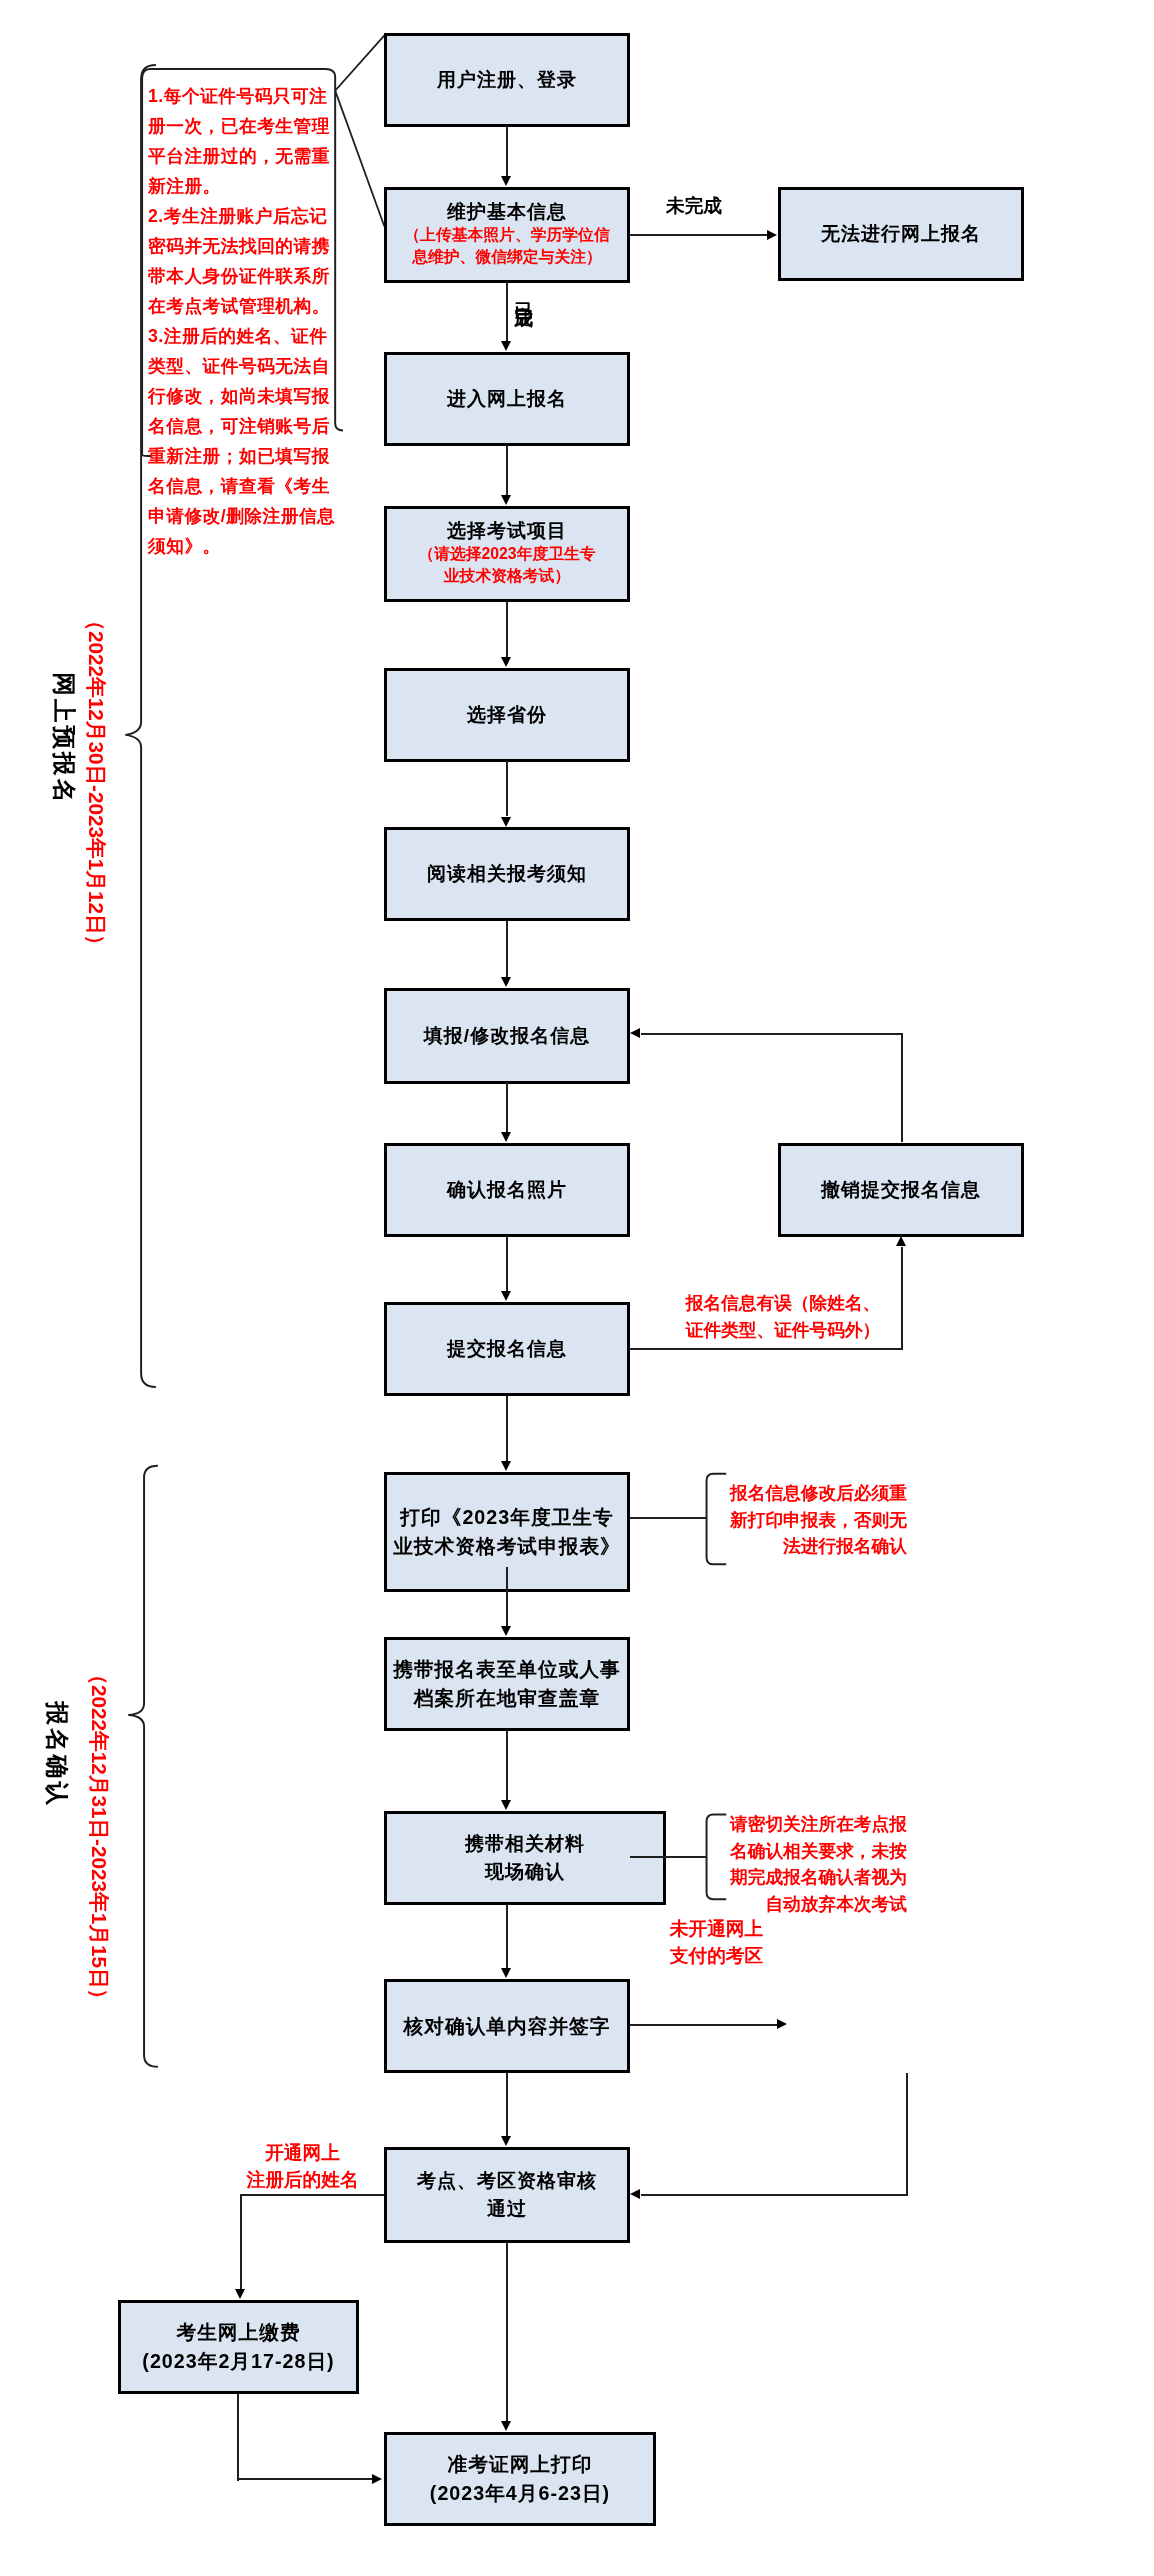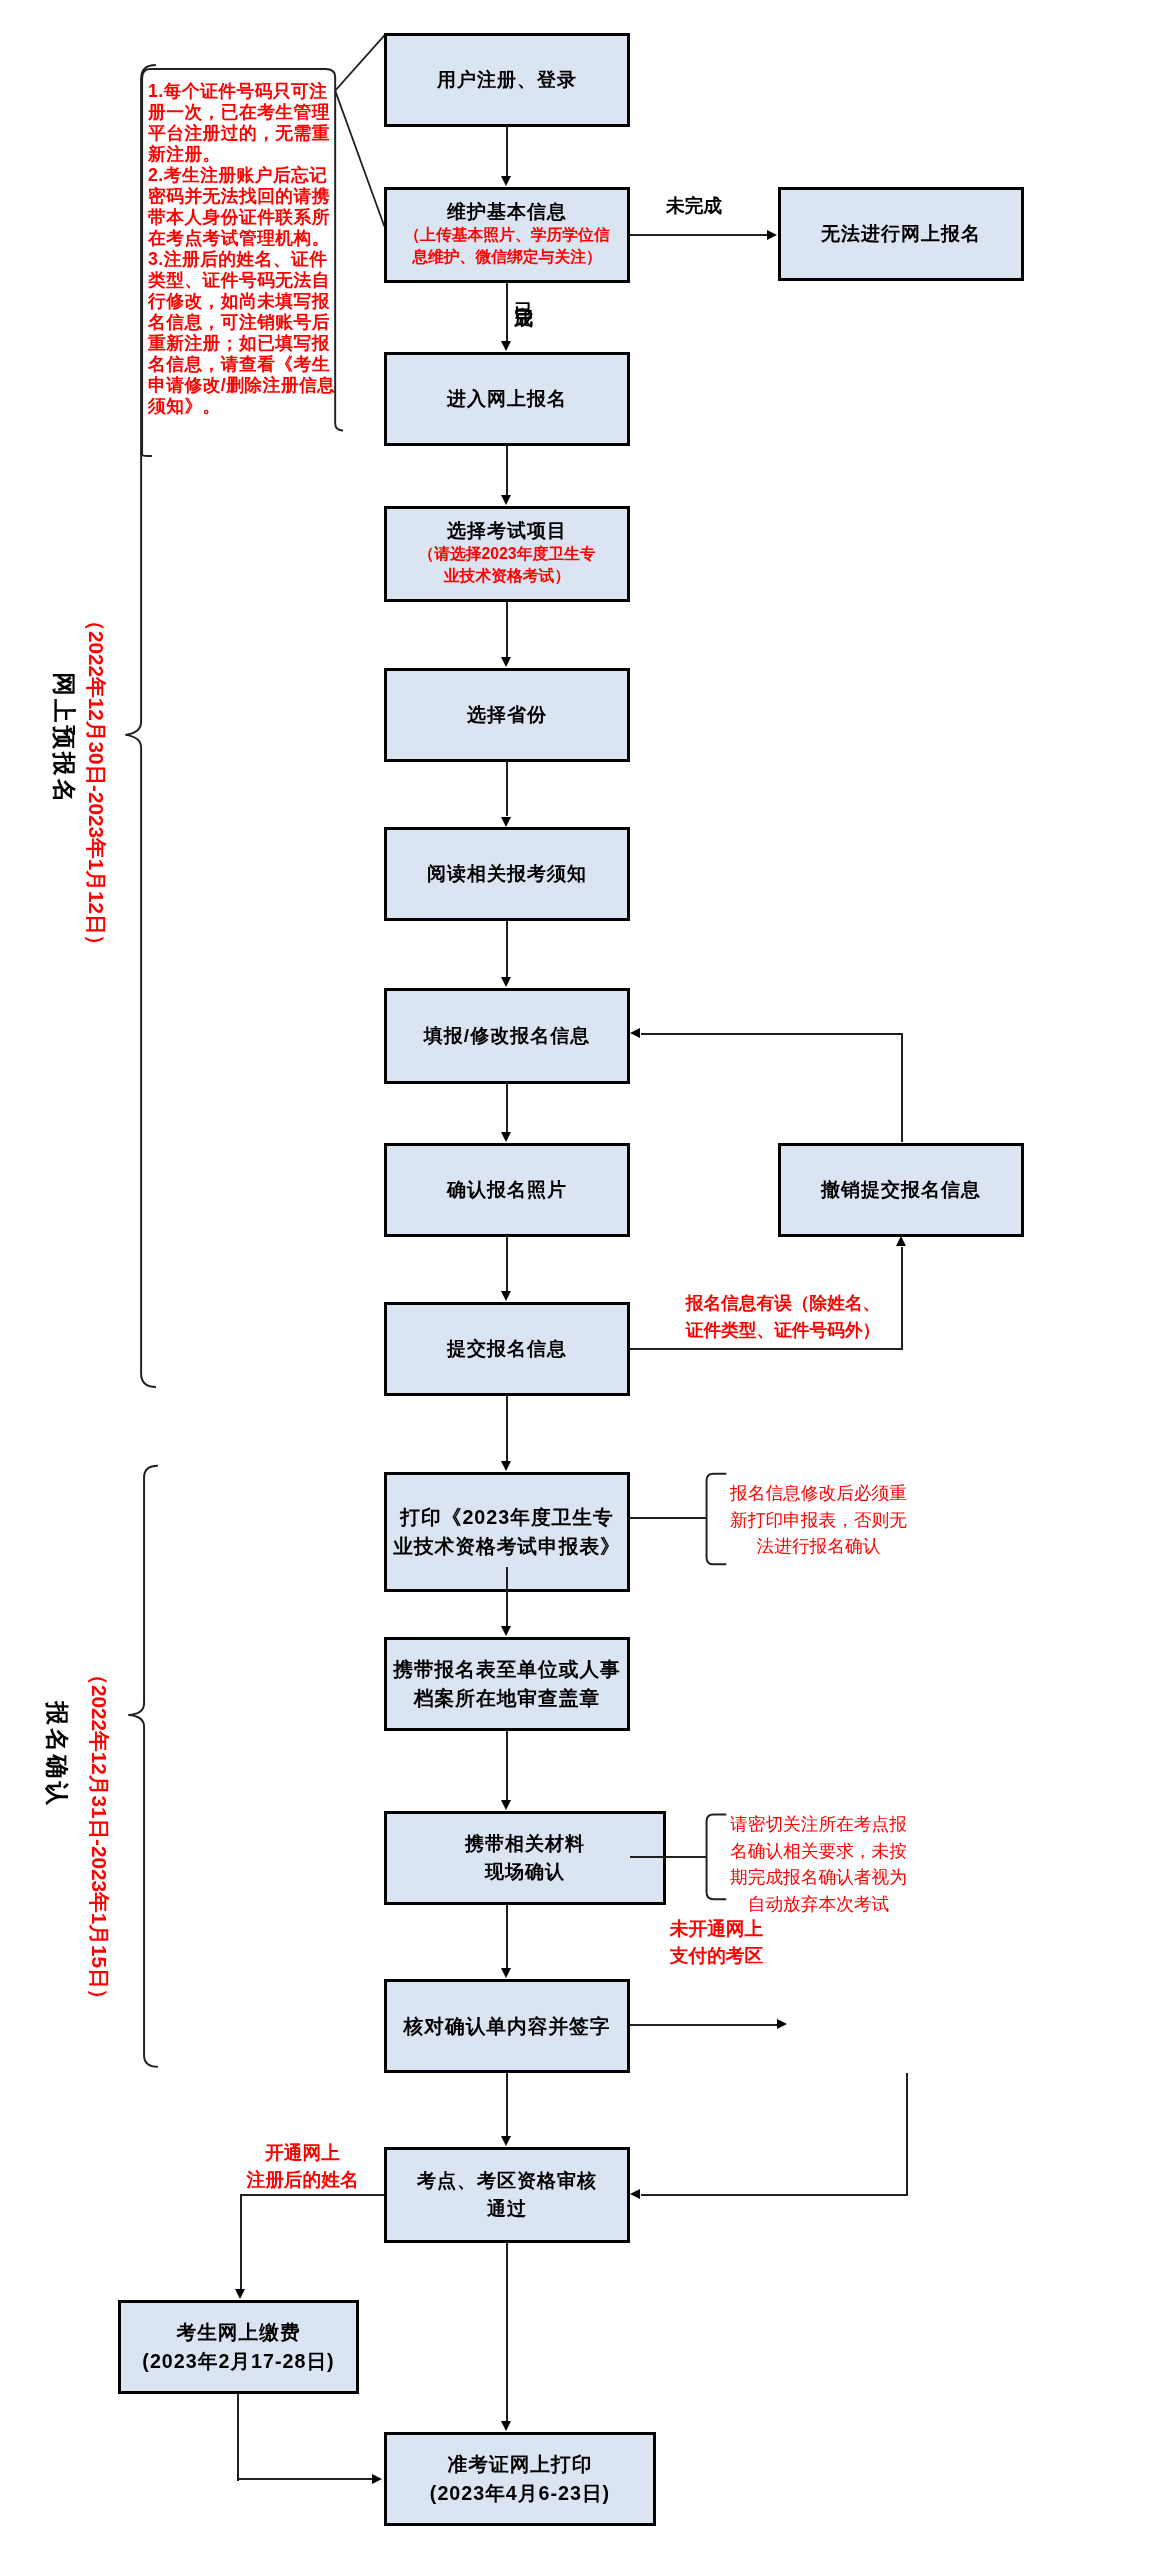--- a/index.html
+++ b/index.html
@@ -17,24 +17,24 @@
   .ah-down{border-left:5.9px solid transparent;border-right:5.9px solid transparent;border-top:10.8px solid #000;}
   .ah-up{border-left:5.9px solid transparent;border-right:5.9px solid transparent;border-bottom:10.8px solid #000;}
   .ah-left{border-top:5.9px solid transparent;border-bottom:5.9px solid transparent;border-right:10.8px solid #000;}
   .ah-right{border-top:5.9px solid transparent;border-bottom:5.9px solid transparent;border-left:10.8px solid #000;}
   .rlabel{position:absolute;color:#ff0000;font-weight:bold;font-size:17.7px;line-height:26.6px;
           text-align:center;white-space:pre-line;}
   .blabel{position:absolute;color:#000;font-weight:bold;font-size:18.7px;white-space:pre-line;text-align:center;}
   .vrot{position:absolute;font-weight:bold;text-align:center;transform:rotate(90deg);white-space:nowrap;}
   .vstack{position:absolute;font-weight:bold;color:#000;writing-mode:vertical-rl;text-orientation:upright;
           font-size:18.7px;letter-spacing:3px;line-height:1;}
-  .annotation{position:absolute;color:#ff0000;font-weight:bold;font-size:17.7px;line-height:21px;
+  .annotation{position:absolute;color:#ff0000;font-weight:bold;font-size:17.7px;line-height:30px;
               white-space:pre-line;letter-spacing:0.5px;}
-  .callout{position:absolute;color:#ff0000;font-weight:normal;font-size:17.7px;line-height:26.6px;
-           white-space:pre-line;text-align:center;}
+  .callout{position:absolute;color:#ff0000;font-weight:bold;font-size:17.7px;line-height:26.6px;
+           white-space:pre-line;text-align:right;}
   svg.overlay{position:absolute;left:0;top:0;pointer-events:none;}
 </style>
 </head>
 <body>
 
 <div id="stage">
 
   <svg class="overlay" width="1155" height="2576" viewBox="0 0 1172 2615">
 
     <path d="M 158,66 Q 143,66 143,80 L 143,733 Q 143,744 127,746 Q 143,748 143,759 L 143,1394 Q 143,1408 158,1408" fill="none" stroke="#202020" stroke-width="2"></path>

